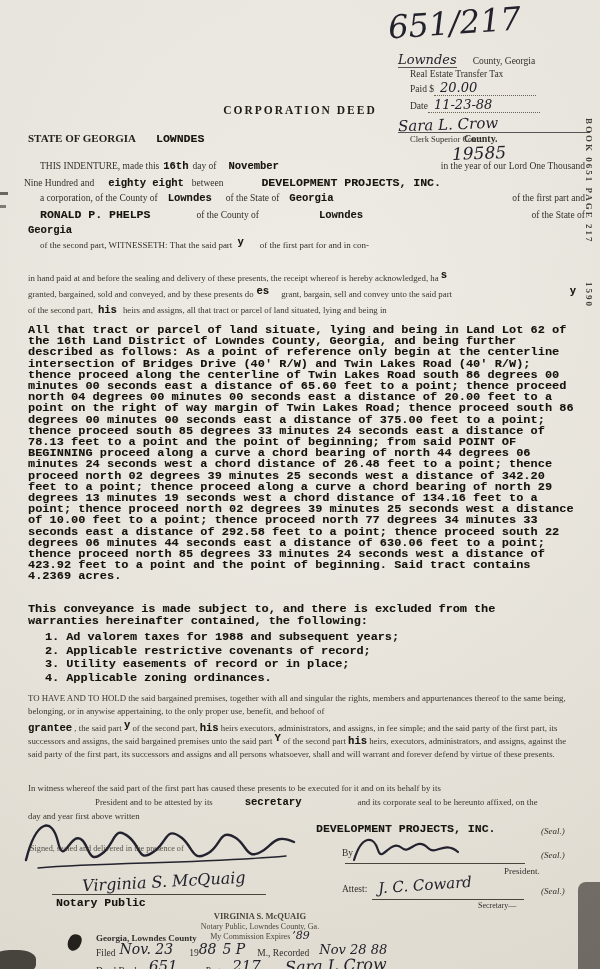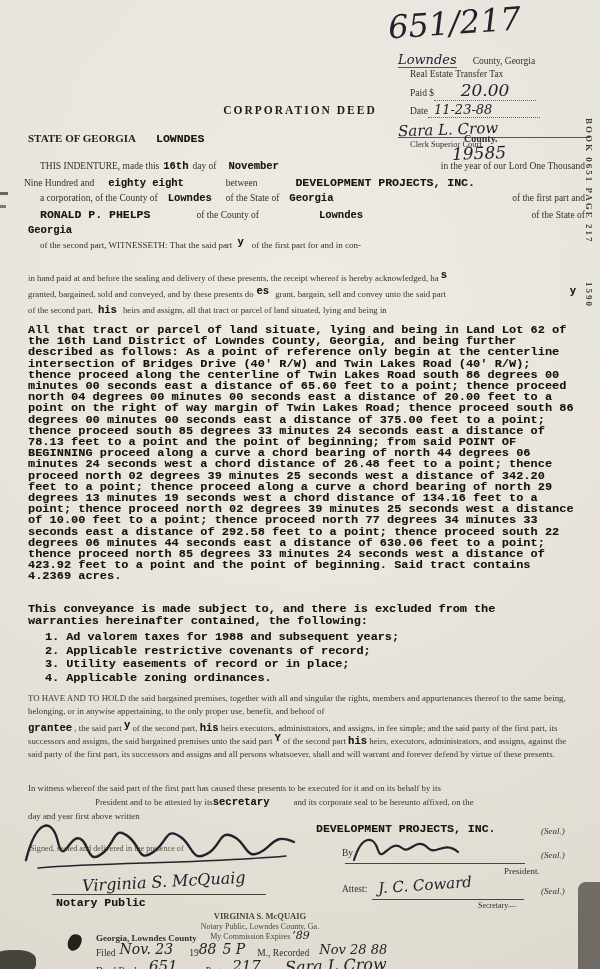--- a/index.html
+++ b/index.html
@@ -40,21 +40,21 @@
   <div class="abs hand" style="left:388px;top:4px;font-size:32px;transform:rotate(-4deg);">651/217</div>
 
   <div class="abs" style="left:398px;top:52px;width:192px;">
     <div class="row">
       <span class="hand" style="font-size:13px;border-bottom:1px solid #555;">Lowndes</span>
       <span class="printed" style="margin-left:4px;">County, Georgia</span>
     </div>
     <div class="printed" style="margin-top:1px;">Real Estate Transfer Tax</div>
     <div class="row" style="margin-top:1px;">
       <span class="printed">Paid $</span>
-      <span class="hand u" style="font-size:17px;min-width:90px;text-align:center;">20.00</span>
+      <span class="hand u" style="font-size:13px;min-width:90px;">20.00</span>
     </div>
     <div class="row" style="margin-top:1px;">
       <span class="printed">Date</span>
       <span class="hand u" style="font-size:13px;min-width:100px;">11-23-88</span>
     </div>
     <div class="hand" style="font-size:15px;margin-top:1px;transform:rotate(-2deg);">Sara L. Crow</div>
     <div class="printed" style="border-top:1px solid #555;font-size:8.5px;padding-top:1px;">Clerk Superior Court</div>
   </div>
 
   <div class="abs vstamp" style="left:584px;top:118px;">BOOK 0651 PAGE 217</div>
@@ -73,21 +73,21 @@
     <span>THIS INDENTURE, made this</span>
     <span class="typed" style="margin-left:4px;">16th</span>
     <span style="margin-left:4px;">day of</span>
     <span class="typed" style="margin-left:12px;">November</span>
     <span class="ml-auto">in the year of our Lord One Thousand</span>
   </div>
 
   <div class="abs row printed" style="left:12px;top:176px;width:545px;gap:8px;">
     <span>Nine Hundred and</span>
     <span class="typed" style="margin-left:6px;">eighty eight</span>
-    <span style="margin-left:34px;">between</span>
+    <span style="">between</span>
     <span class="typed typed-lg" style="margin-left:30px;">DEVELOPMENT PROJECTS, INC.</span>
   </div>
 
   <div class="abs row printed" style="left:28px;top:192px;width:545px;">
     <span>a corporation, of the County of</span>
     <span class="typed" style="margin-left:10px;">Lowndes</span>
     <span style="margin-left:14px;">of the State of</span>
     <span class="typed" style="margin-left:10px;">Georgia</span>
     <span class="ml-auto">of the first part and</span>
   </div>
@@ -97,33 +97,33 @@
     <span style="margin-left:46px;">of the County of</span>
     <span class="typed" style="margin-left:60px;">Lowndes</span>
     <span class="ml-auto">of the State of</span>
   </div>
 
   <div class="abs typed" style="left:28px;top:224px;">Georgia</div>
 
   <div class="abs row printed" style="left:28px;top:239px;width:545px;font-size:9px;">
     <span>of the second part, WITNESSETH:  That the said part</span>
     <span class="typed raised" style="margin-left:5px;">y</span>
-    <span style="margin-left:8px;text-align:right;">of the first part for and in con-</span>
+    <span style="margin-left:16px;text-align:right;">of the first part for and in con-</span>
   </div>
 
 
   <div class="abs fine" style="left:28px;top:272px;width:548px;">
     <span>in hand paid at and before the sealing and delivery of these presents, the receipt whereof is hereby acknowledged, ha</span>
     <span class="typed raised">s</span>
   </div>
 
   <div class="abs row fine" style="left:28px;top:288px;width:548px;">
     <span>granted, bargained, sold and conveyed, and by these presents do</span>
     <span class="typed raised" style="margin-left:3px;">es</span>
-    <span style="margin-left:6px;text-align:center;">grant, bargain, sell and convey unto the said part</span>
+    <span style="margin-left:12px;text-align:center;">grant, bargain, sell and convey unto the said part</span>
     <span class="typed raised ml-auto">y</span>
   </div>
 
   <div class="abs row fine" style="left:28px;top:304px;width:548px;">
     <span>of the second part,</span>
     <span class="typed" style="margin-left:5px;">his</span>
     <span style="margin-left:6px;">heirs and assigns, all that tract or parcel of land situated, lying and being in</span>
   </div>
 
   <div class="abs desc" style="left:28px;top:325px;width:546px;">All that tract or parcel of land situate, lying and being in Land Lot 62 of the 16th Land District of Lowndes County, Georgia, and being further described as follows:  As a point of reference only begin at the centerline intersection of Bridges Drive (40' R/W) and Twin Lakes Road (40' R/W); thence proceed along the centerline of Twin Lakes Road south 86 degrees 00 minutes 00 seconds east a distance of 65.60 feet to a point; thence proceed north 04 degrees 00 minutes 00 seconds east a distance of 20.00 feet to a point on the right of way margin of Twin Lakes Road; thence proceed south 86 degrees 00 minutes 00 seconds east a distance of 375.00 feet to a point; thence proceed south 85 degrees 33 minutes 24 seconds east a distance of 78.13 feet to a point and the point of beginning; from said POINT OF BEGINNING proceed along a curve a chord bearing of north 44 degrees 06 minutes 24 seconds west a chord distance of 26.48 feet to a point; thence proceed north 02 degrees 39 minutes 25 seconds west a distance of 342.20 feet to a point; thence proceed along a curve a chord bearing of north 29 degrees 13 minutes 19 seconds west a chord distance of 134.16 feet to a point; thence proceed north 02 degrees 39 minutes 25 seconds west a distance of 10.00 feet to a point; thence proceed north 77 degrees 34 minutes 33 seconds east a distance of 292.58 feet to a point; thence proceed south 22 degrees 06 minutes 44 seconds east a distance of 630.06 feet to a point; thence proceed north 85 degrees 33 minutes 24 seconds west a distance of 423.92 feet to a point and the point of beginning. Said tract contains 4.2369 acres.</div>
@@ -146,21 +146,21 @@
     <span>of the second part,</span>
     <span class="typed">his</span>
     <span>heirs executors, administrators, and assigns, in fee simple; and the said party of the first part, its successors and assigns, the said bargained premises unto the said part</span>
     <span class="typed raised">Y</span>
     <span>of the second part</span>
     <span class="typed">his</span>
     <span>heirs, executors, administrators, and assigns, against the said party of the first part, its successors and assigns and all persons whatsoever, shall and will warrant and forever defend by virtue of these presents.</span>
   </div>
 
   <div class="abs fine" style="left:28px;top:782px;width:548px;">In witness whereof the said part of the first part has caused these presents to be executed for it and on its behalf by its</div>
-  <div class="abs row fine" style="left:95px;top:796px;width:480px;">
+  <div class="abs row fine" style="left:95px;top:796px;width:480px;gap:32px;">
     <span>President and to be attested by its</span>
     <span class="typed" style="">secretary</span>
     <span style="margin-left:24px;">and its corporate seal to be hereunto affixed, on the</span>
   </div>
   <div class="abs fine" style="left:28px;top:810px;">day and year first above written</div>
 
   <svg class="sig" style="left:18px;top:812px;" width="292" height="64" viewBox="0 0 292 64">
     <path d="M8 48 C 18 8, 34 4, 40 30 C 46 56, 52 18, 64 28 C 72 35, 70 54, 86 40 C 98 29, 96 12, 112 26 C 124 37, 120 52, 138 38 C 150 28, 148 14, 164 26 C 176 36, 174 52, 192 40 C 204 31, 202 16, 218 26 C 230 34, 228 50, 246 38 C 256 31, 258 22, 276 30" stroke="#23222e" stroke-width="2.4" fill="none" stroke-linecap="round"></path>
     <path d="M20 56 C 90 50, 180 52, 268 44" stroke="#23222e" stroke-width="1.4" fill="none" stroke-linecap="round"></path>
   </svg>

